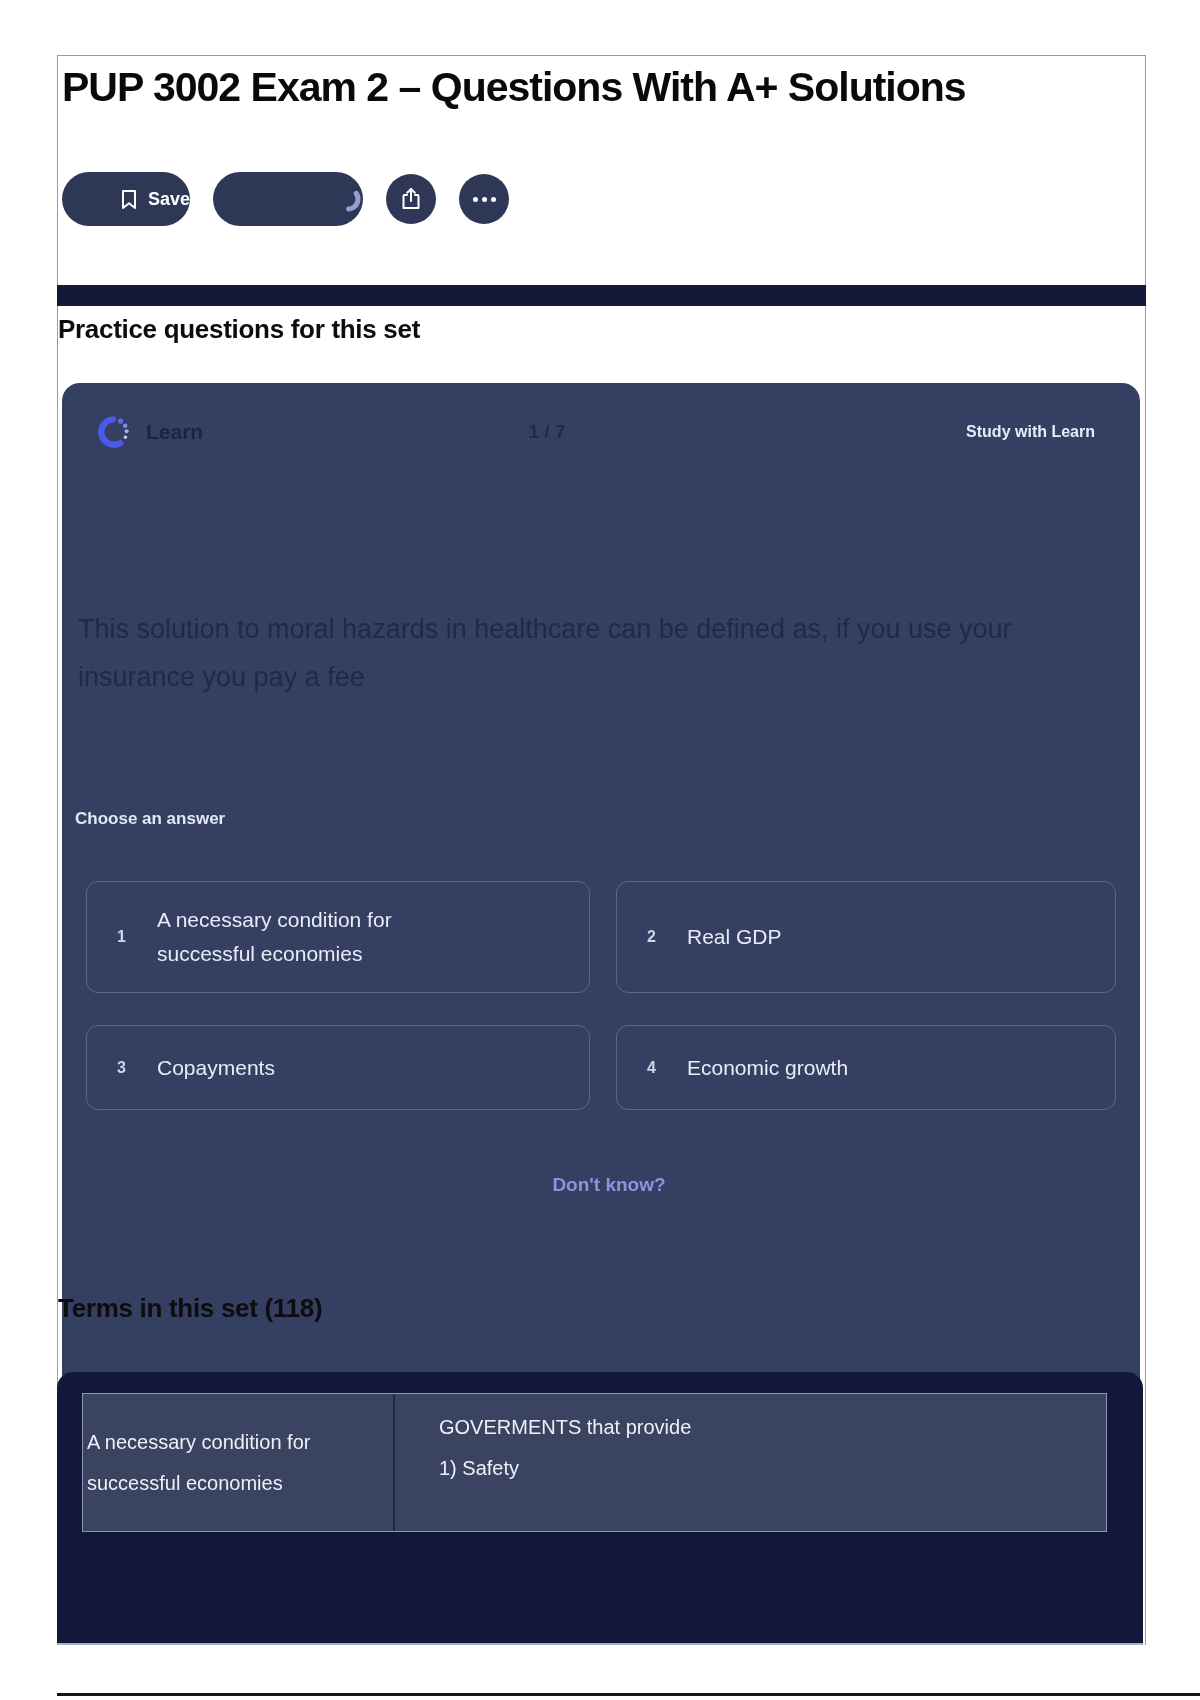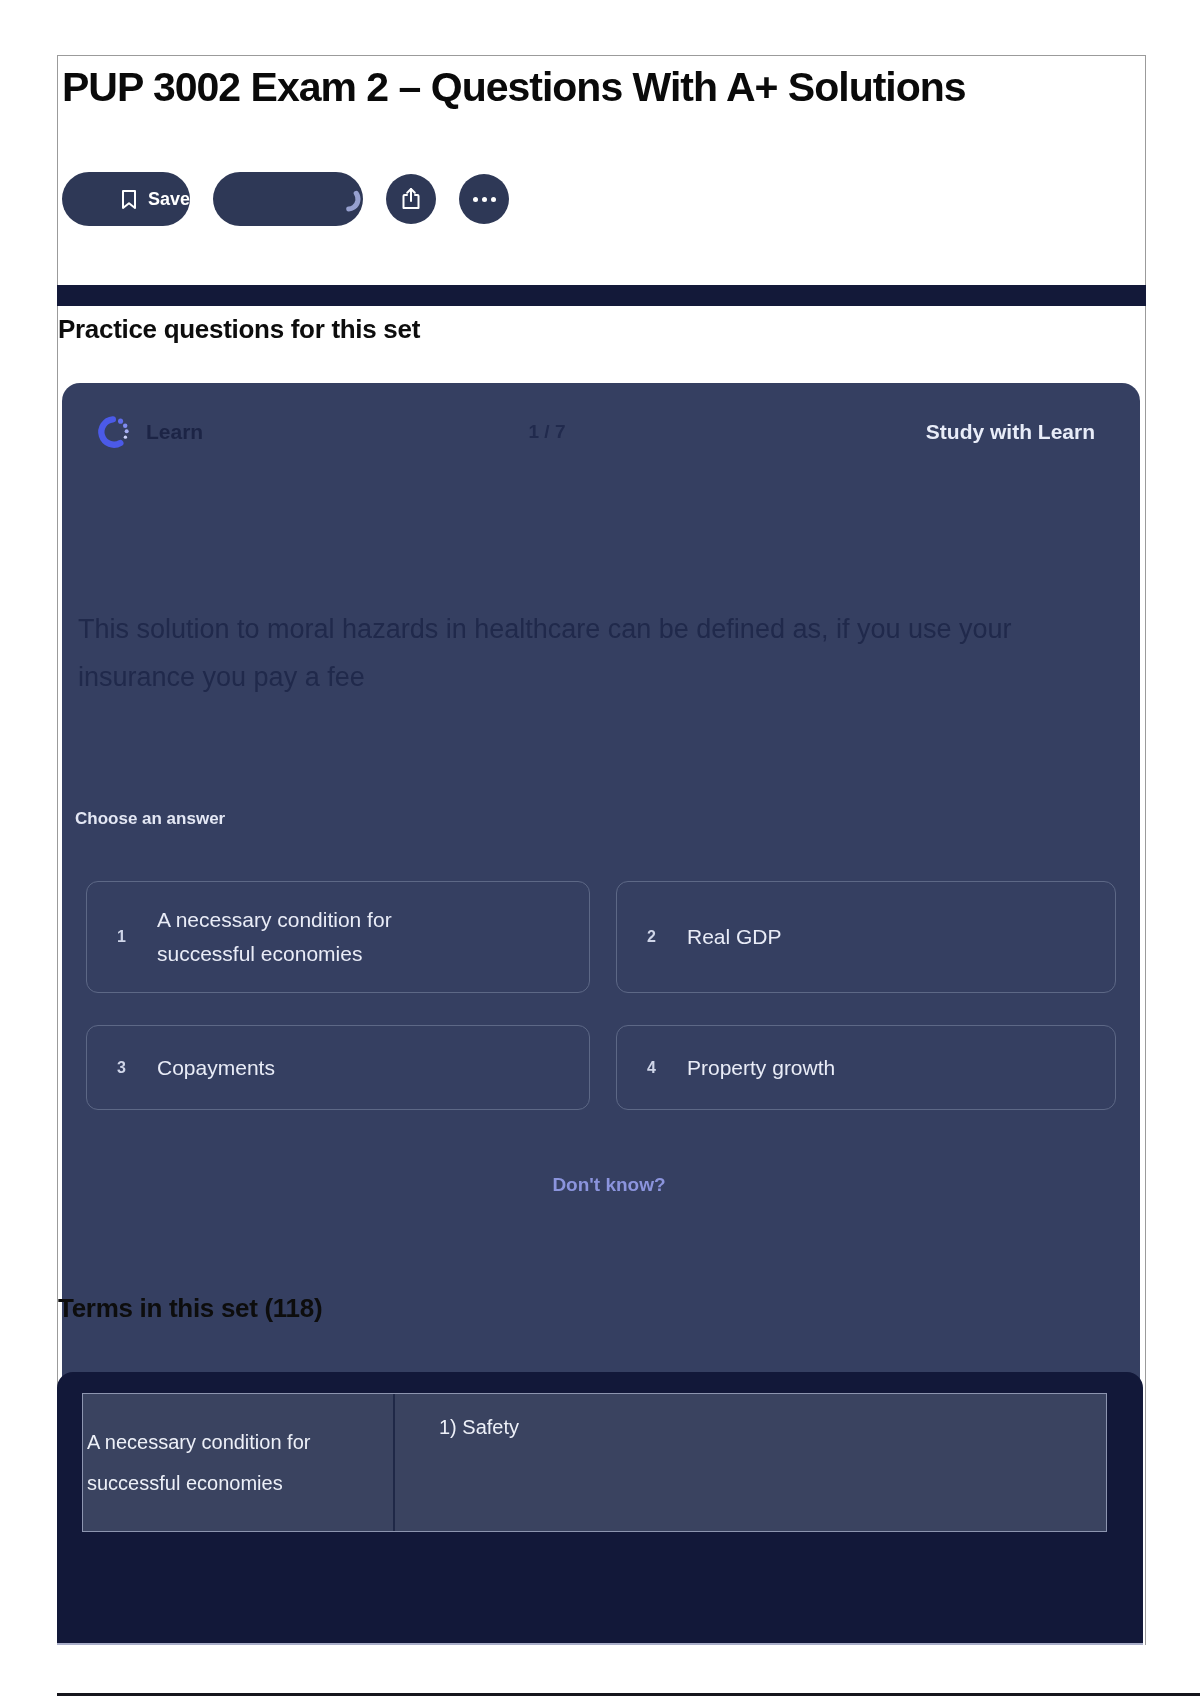--- a/index.html
+++ b/index.html
@@ -65,21 +65,21 @@
   }
   .learn-brand {
     margin-left: 13px; font-size: 21px; font-weight: 800; color: #1c2445;
   }
   .learn-progress {
     position: absolute; left: 0; right: 0; text-align: center;
     transform: translateX(-48px);
     font-size: 19px; font-weight: 700; color: #212a4d;
   }
   .study-link {
-    margin-left: auto; font-size: 21px; font-weight: 700; color: #e8ecf8;
+    margin-left: auto; font-size: 16px; font-weight: 700; color: #e8ecf8;
     cursor: pointer; position: relative; z-index: 2;
   }
   .question-text {
     position: absolute; left: 16px; top: 222px; width: 945px;
     font-size: 27px; line-height: 48px; color: #20294b; font-weight: 400;
   }
   .choose-label {
     position: absolute; left: 13px; top: 426px;
     font-size: 17px; font-weight: 700; color: #e3e7f4;
   }
@@ -215,31 +215,32 @@
     <button class="option-card tall">
       <span class="option-num">2</span>
       <span class="option-text">Real GDP</span>
     </button>
     <button class="option-card short">
       <span class="option-num">3</span>
       <span class="option-text">Copayments</span>
     </button>
     <button class="option-card short">
       <span class="option-num">4</span>
-      <span class="option-text">Property growth</span>
+      <span class="option-text">Economic growth</span>
     </button>
   </div>
 
   <div class="dont-know">Don't know?</div>
 </div>
 
 <h2 class="section-heading terms-heading">Terms in this set (118)</h2>
 
 <div class="terms-container">
   <div class="term-card">
     <div class="term-cell-left">A necessary condition for successful economies</div>
     <div class="term-cell-right">
+      <div class="def-line">GOVERMENTS that provide</div>
       <div class="def-line">1) Safety</div>
     </div>
   </div>
 </div>
 
 <div class="bottom-rule"></div>
 
 </body></html>

